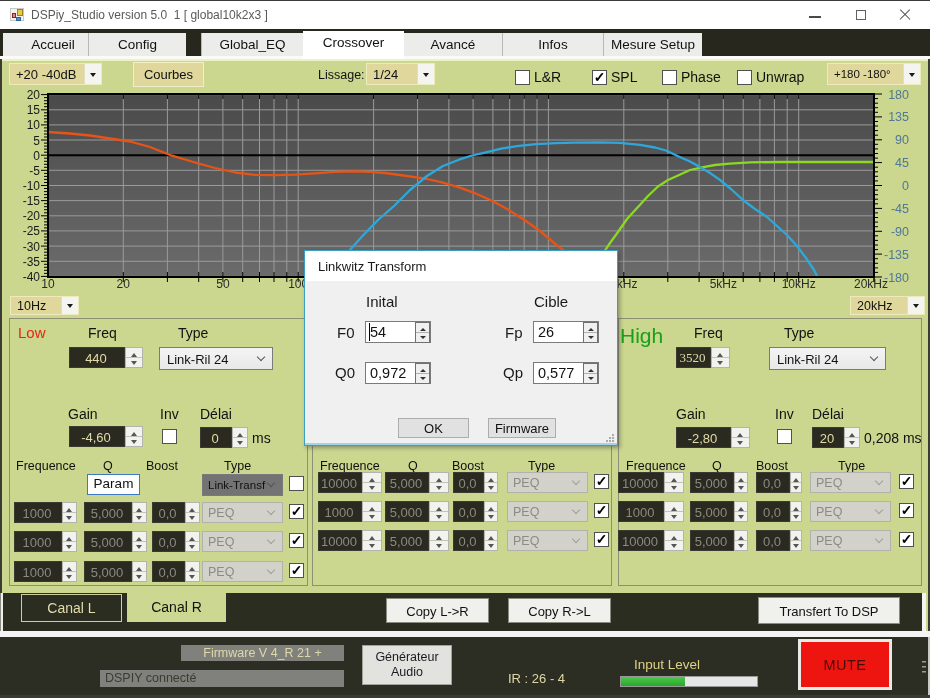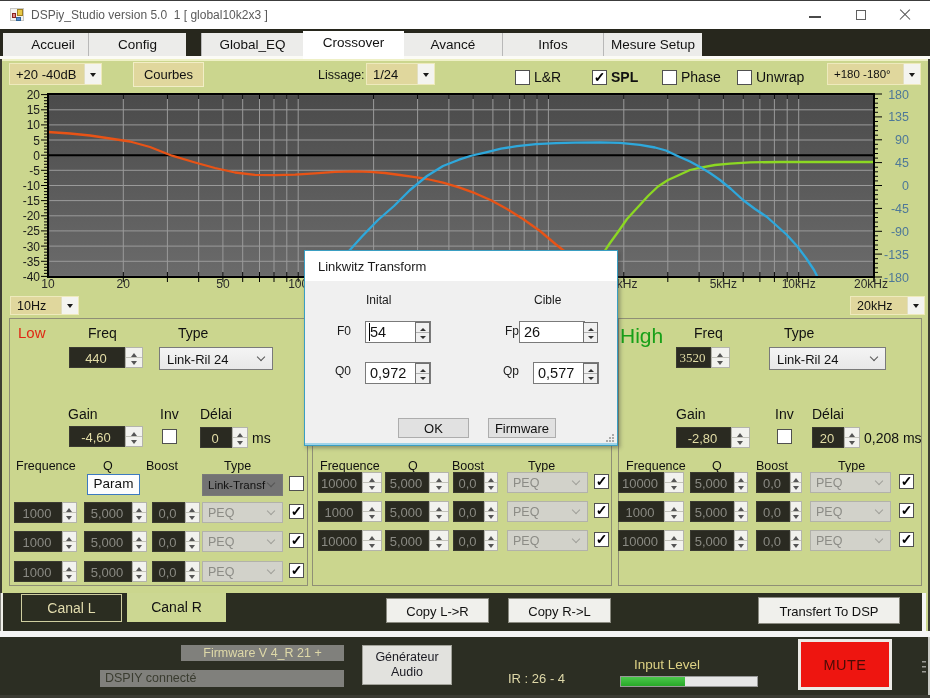--- a/index.html
+++ b/index.html
@@ -38,21 +38,21 @@
 .sel2.dis { background:#d2d2ca; border-color:#b2b2aa; color:#8c8c86; }
 .sel2.dis .ch { border-color:#a0a09a; }
 
 .grp { position:absolute; border:1px solid #8f8f76; }
 
 .wbtn { position:absolute; background:#f0f0ec; border:1px solid #8a8a80; color:#111; text-align:center; font-size:13px; }
 .wbtn span{position:absolute;left:0;right:0;top:50%;transform:translateY(-50%);}
 
 #dlg { left:304px; top:250px; width:314px; height:196px; background:#f0f0f0; border:1px solid #3a9ec2; box-shadow:2px 2px 4px rgba(60,60,60,.45); z-index:10; }
 #dlgtitle { left:0; top:0; width:100%; height:30px; background:#fff; }
-.dtxt{ position:absolute; font-size:12px; color:#1a1a1a; white-space:nowrap;}
+.dtxt{ position:absolute; font-size:15px; color:#1a1a1a; white-space:nowrap;}
 .tbox { position:absolute; width:66px; height:22px; background:#fff; border:1px solid #7a7a7a; font-size:14.5px; color:#111; }
 .tbox span{position:absolute;left:4px;top:50%;transform:translateY(-50%);}
 .spin2 { position:absolute; width:15px; height:21px; background:#f0f0f0; border:1px solid #707070; }
 .spin2 i { position:absolute; left:0; right:0; height:50%; }
 .spin2 i.u2 { top:0; border-bottom:1px solid #b0b0b0; }
 .spin2 i.d2 { bottom:0; }
 .spin2 i.u2:after { content:""; position:absolute; left:50%; top:50%; margin:-2.5px 0 0 -3px; border:3px solid transparent; border-bottom:3.5px solid #333; }
 .spin2 i.d2:after { content:""; position:absolute; left:50%; top:50%; margin:-1px 0 0 -3px; border:3px solid transparent; border-top:3.5px solid #333; }
 .dbtn { position:absolute; background:#e1e1e1; border:1px solid #adadad; font-size:13px; color:#111; text-align:center; }
 .dbtn span{position:absolute;left:0;right:0;top:50%;transform:translateY(-50%);}
@@ -93,21 +93,21 @@
   </div>
 <div class="abs" style="left:133px;top:62px;width:71px;height:25px;background:#e0d79d;border:1px solid #f2eec6;color:#111;font-size:13px;text-align:center;line-height:23px;">Courbes</div>
 <div class="lbl" style="left:318px;top:68px;font-size:12.5px;">Lissage:</div>
 <div class="combo" style="left:366px;top:63px;width:69px;height:22px;">
     <span class="txt">1/24</span>
     <span class="arr"></span>
   </div>
 <div class="cb" style="left:515px;top:70px;"></div>
 <div class="lbl" style="left:534px;top:69px;font-size:14px;">L&amp;R</div>
 <div class="cb" style="left:592px;top:70px;">✓</div>
-<div class="lbl" style="left:611px;top:69px;font-size:14px;font-weight:bold;">SPL</div>
+<div class="lbl" style="left:611px;top:69px;font-size:14px;">SPL</div>
 <div class="cb" style="left:662px;top:70px;"></div>
 <div class="lbl" style="left:681px;top:69px;font-size:14px;">Phase</div>
 <div class="cb" style="left:737px;top:70px;"></div>
 <div class="lbl" style="left:756px;top:69px;font-size:14px;">Unwrap</div>
 <div class="combo" style="left:827px;top:63px;width:94px;height:22px;">
     <span class="txt" style="font-size:11.5px;">+180 -180°</span>
     <span class="arr"></span>
   </div>
 
 <svg class="abs" style="left:0;top:88px;" width="930" height="230" viewBox="0 88 930 230">
@@ -617,21 +617,21 @@
   <div class="dtxt" style="left:32px;top:73px;">F0</div>
   <div class="tbox" style="left:60px;top:70px;">
       <span>54</span>
     </div>
   <div class="abs" style="left:64px;top:72px;width:1px;height:18px;background:#000;"></div>
   <div class="spin2" style="left:110px;top:71px;">
       <i class="u2"></i>
       <i class="d2"></i>
     </div>
   <div class="dtxt" style="left:200px;top:73px;">Fp</div>
-  <div class="tbox" style="left:214px;top:70px;text-align:center;">
+  <div class="tbox" style="left:228px;top:70px;text-align:center;">
       <span>26</span>
     </div>
   <div class="spin2" style="left:278px;top:71px;">
       <i class="u2"></i>
       <i class="d2"></i>
     </div>
   <div class="dtxt" style="left:30px;top:113px;">Q0</div>
   <div class="tbox" style="left:60px;top:111px;">
       <span>0,972</span>
     </div>

